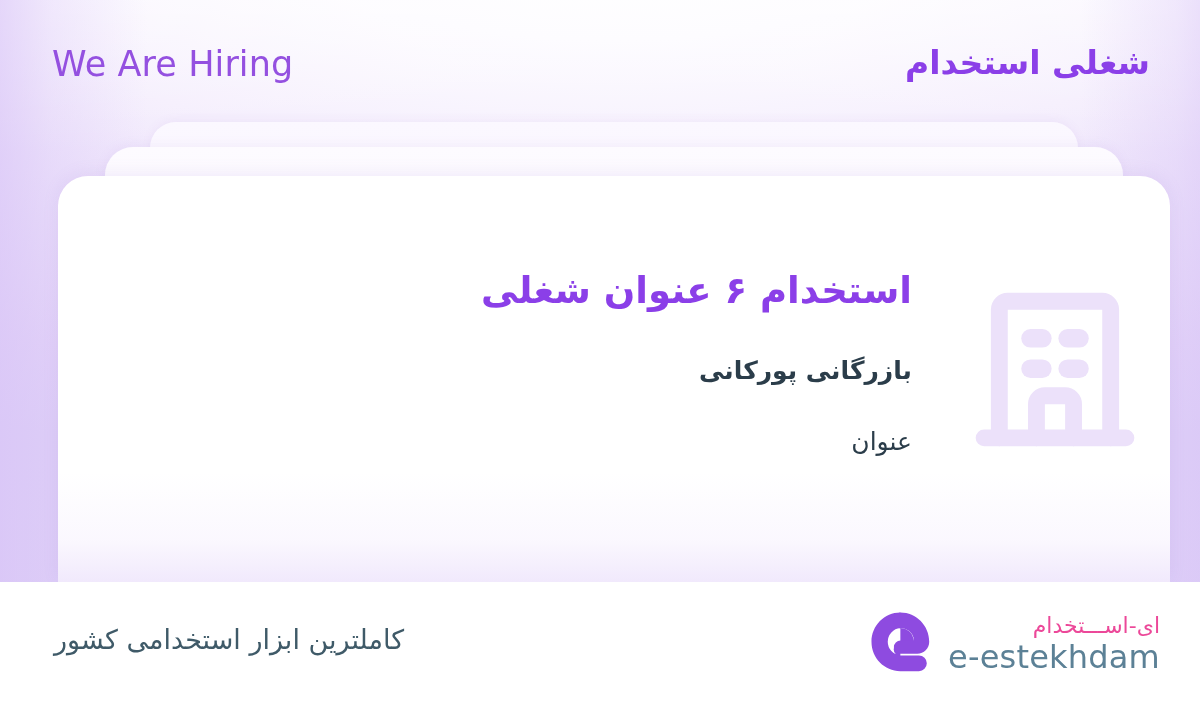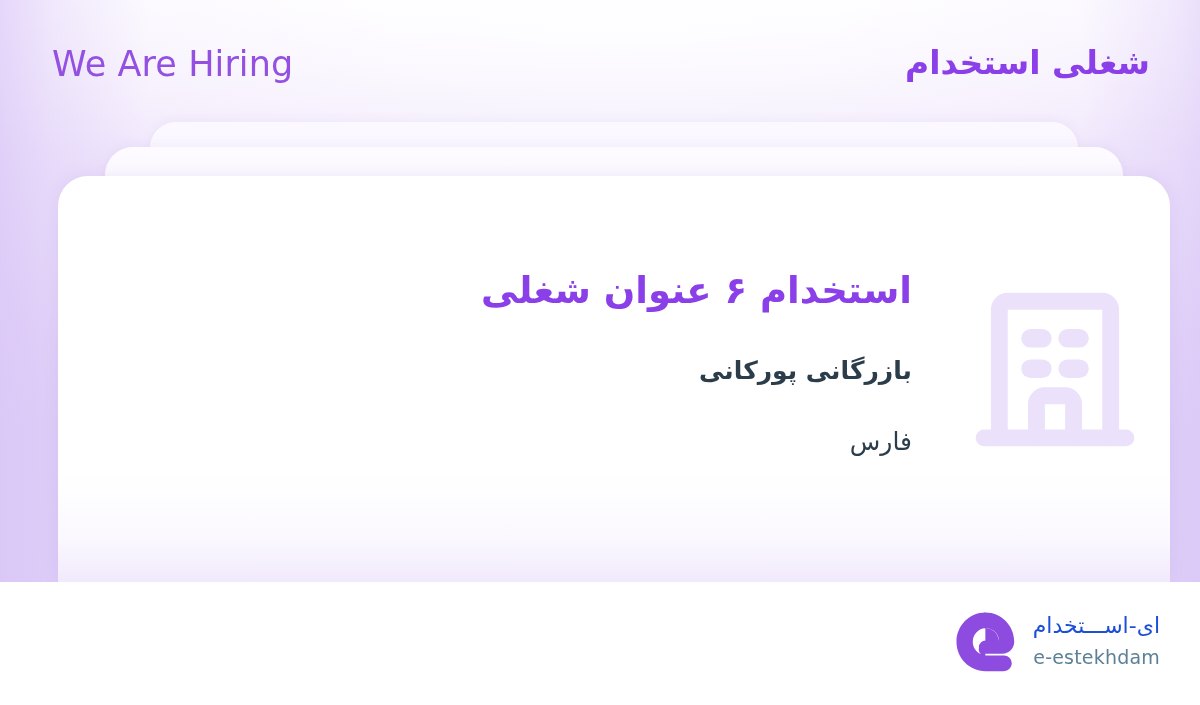--- a/index.html
+++ b/index.html
@@ -238,26 +238,26 @@
   }
   .brand-wordmark {
     display: flex;
     flex-direction: column;
     align-items: flex-start;
     direction: rtl;
   }
   .brand-fa {
     font-size: 22px;
     line-height: 30px;
-    color: #1d4ed8;
+    color: #ec4899;
     white-space: nowrap;
     letter-spacing: 0.5px;
   }
   .brand-en {
-    font-size: 19px;
+    font-size: 32px;
     line-height: 32px;
     color: #5c8196;
     direction: ltr;
     white-space: nowrap;
     letter-spacing: 0.2px;
   }
   .brand-mark {
     display: block;
     width: 62px;
     height: 64px;
@@ -293,28 +293,29 @@
             <path d="M55.5 33 H62.5"></path>
             <path d="M33.5 51 H40.5"></path>
             <path d="M55.5 51 H62.5"></path>
           </g>
         </svg>
       </div>
 
       <div class="job-info">
         <div class="job-title">استخدام ۶ عنوان شغلی</div>
         <div class="company-name">بازرگانی پورکانی</div>
-        <div class="job-location">فارس</div>
+        <div class="job-location">عنوان</div>
       </div>
 
     </div>
   </div>
 
   <div class="footer">
 
+    <div class="footer-tagline">کاملترین ابزار استخدامی کشور</div>
 
     <div class="brand">
       <div class="brand-wordmark">
         <div class="brand-fa">ای-اســـتخدام</div>
         <div class="brand-en">e-estekhdam</div>
       </div>
       <svg class="brand-mark" viewBox="0 0 64 66" aria-hidden="true">
         <path fill="#8e4be0" d="M33.4 2.5
           C16.9 2.5 3.6 16 3.6 32.8
           C3.6 49.6 16.9 63.1 33.4 63.1

